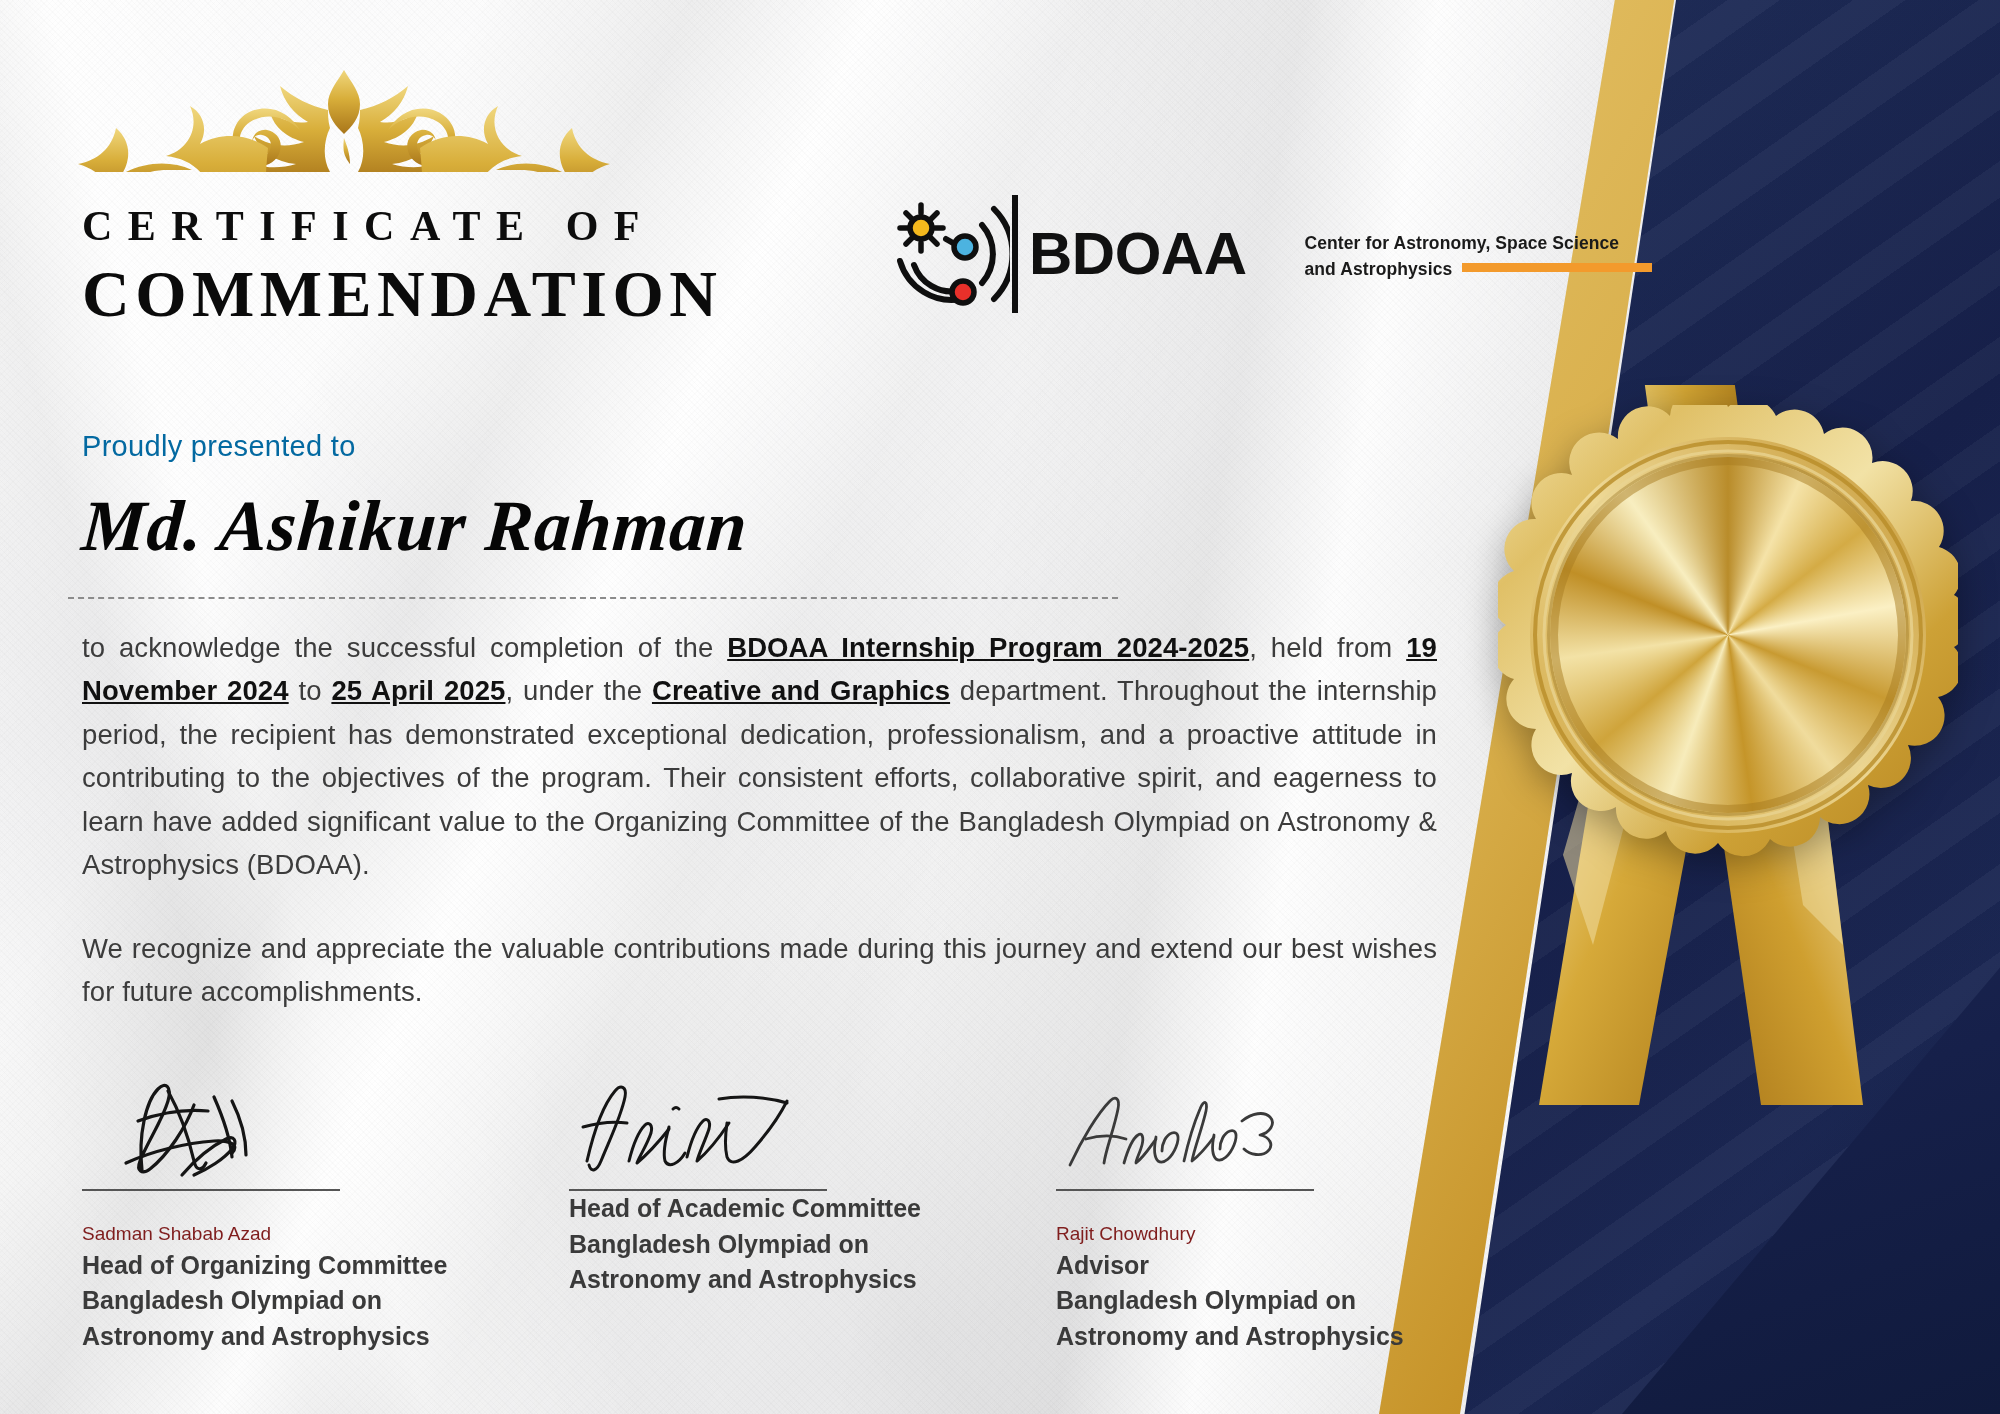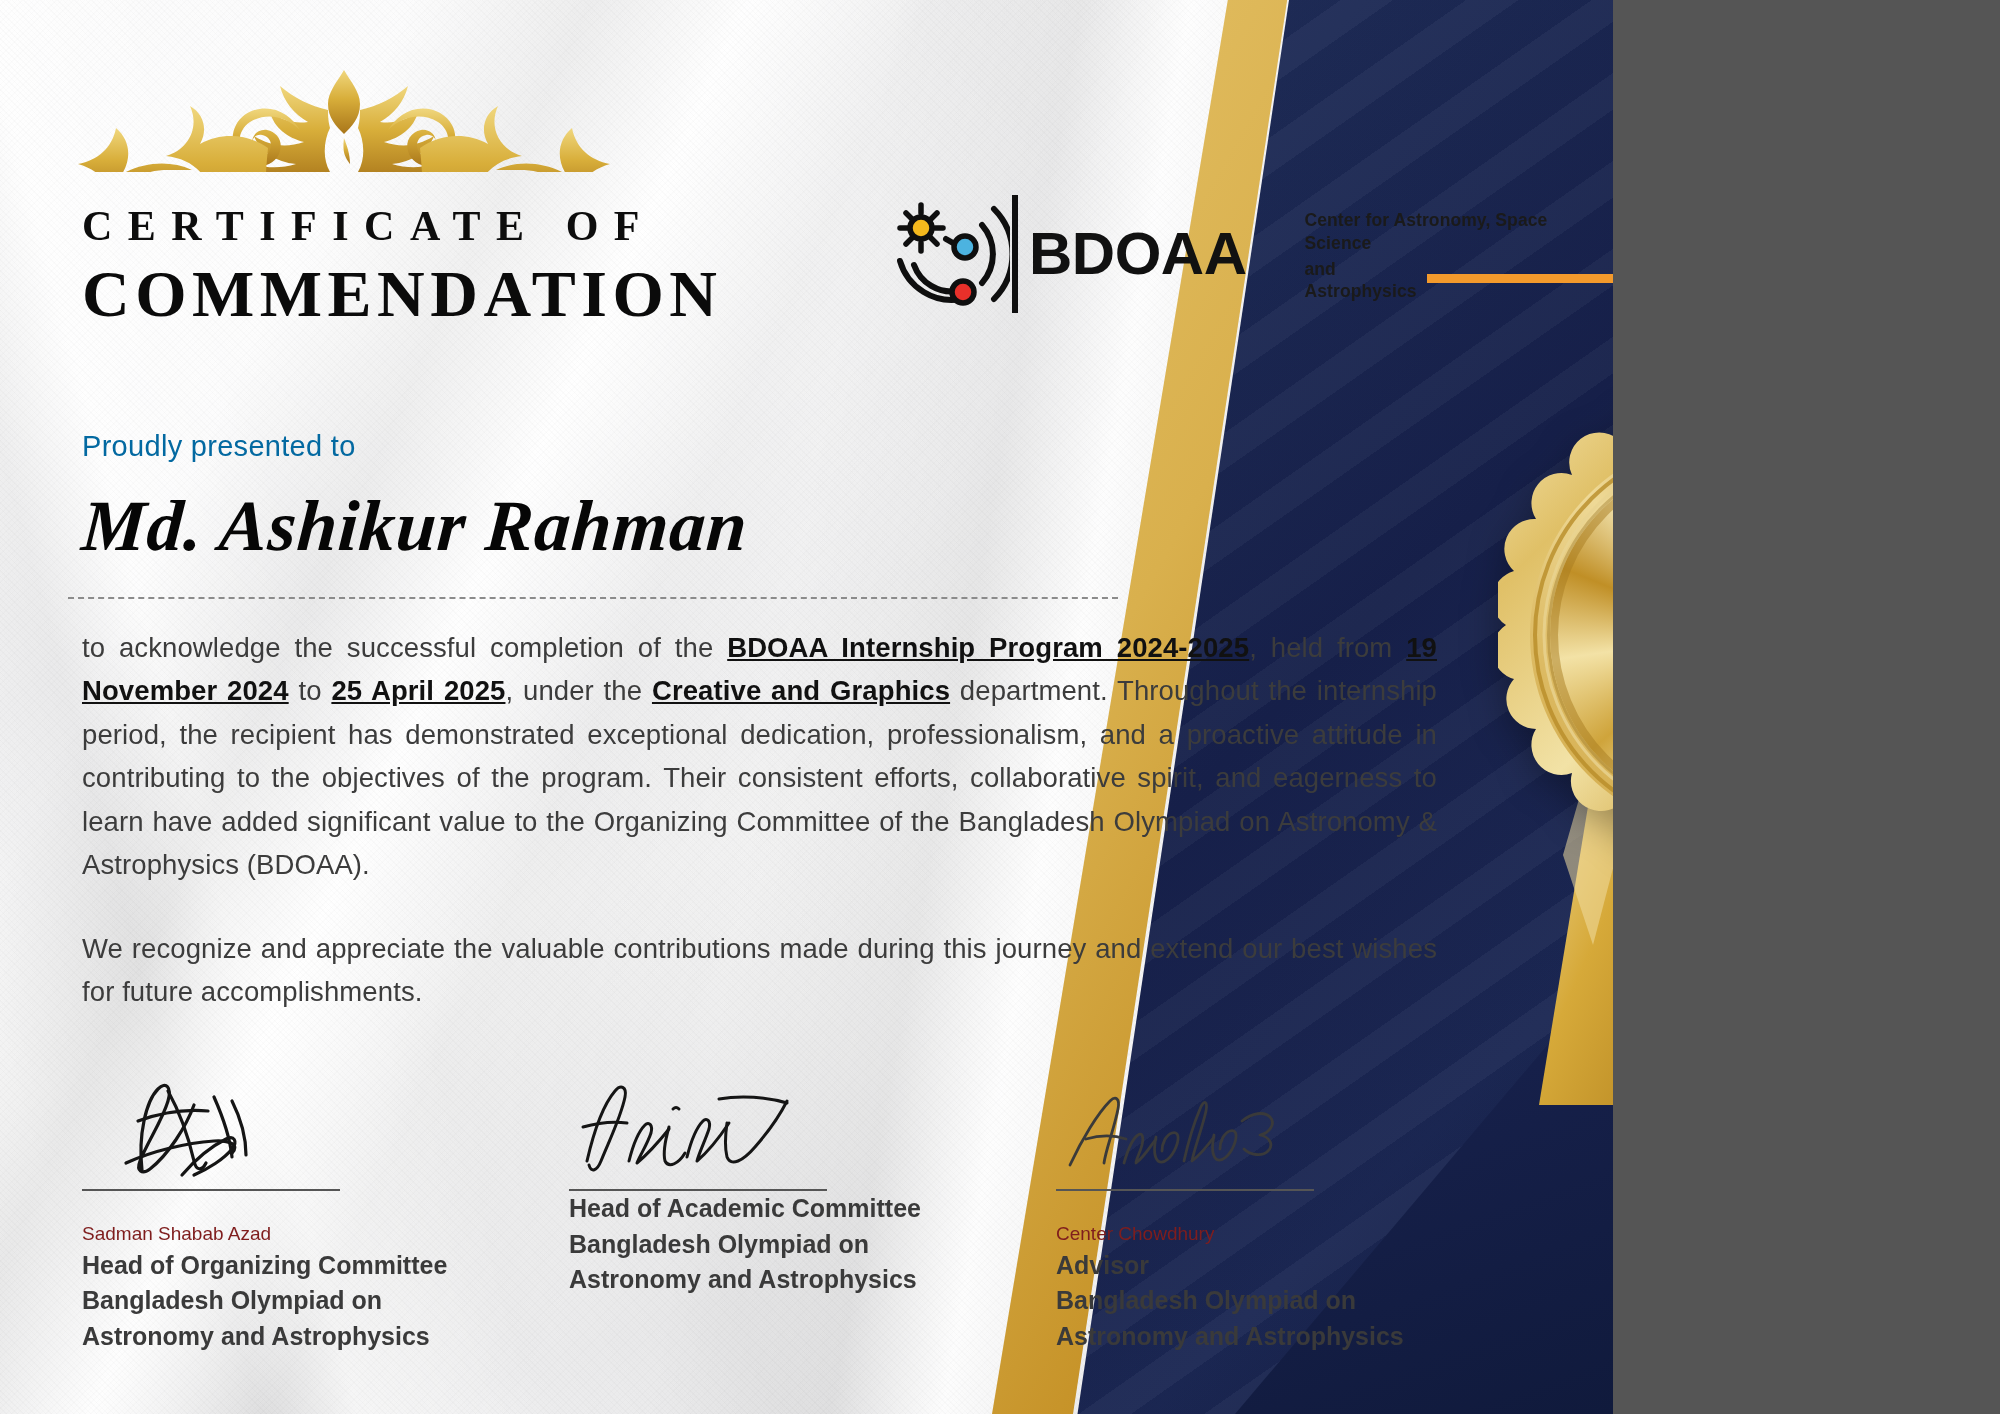--- a/index.html
+++ b/index.html
@@ -1,21 +1,21 @@
 <!DOCTYPE html>
 <html><head>
 <meta charset="utf-8">
 <style>
   * { margin:0; padding:0; box-sizing:border-box; }
   html,body{ background:#555; }
   body{ font-family:"Liberation Sans", sans-serif; }
 
   #cert{
     position:relative;
-    width:1613px; height:1414px;
+    width:2000px; height:1414px;
     overflow:hidden;
     background:#ffffff;
   }
 
   
   .fabric{
     position:absolute; inset:0;
     background:
       linear-gradient(115deg, rgba(0,0,0,0) 18%, rgba(0,0,0,.055) 26%, rgba(255,255,255,.9) 33%, rgba(0,0,0,.035) 41%, rgba(0,0,0,0) 52%),
       linear-gradient(100deg, rgba(0,0,0,0) 48%, rgba(0,0,0,.05) 58%, rgba(255,255,255,.85) 64%, rgba(0,0,0,.025) 72%, rgba(0,0,0,0) 84%),
@@ -378,21 +378,21 @@
             <path d="M30 74 C44 70 58 70 70 74"></path>
             <path d="M68 98 C72 84 76 74 82 70 C86 67 88 72 86 80 C84 88 80 94 80 98 C88 92 94 82 100 74"></path>
             <path d="M100 72 C98 82 98 92 102 96 C108 100 116 92 120 82 C124 72 122 66 116 68 C110 70 106 78 106 86"></path>
             <path d="M128 96 C132 78 138 58 144 44 C148 34 152 36 150 46 C146 64 138 84 136 96 C144 90 152 80 158 72"></path>
             <path d="M158 70 C156 80 156 90 160 94 C166 98 174 90 178 80 C182 70 180 64 174 66 C168 68 164 76 164 84"></path>
             <path d="M186 56 C196 48 208 46 214 52 C220 58 214 68 204 70 C214 72 218 80 212 86 C206 92 194 90 188 84"></path>
           </g>
         </svg>
       </div>
       <div class="sig-line"></div>
-      <div class="sig-name">Center Chowdhury</div>
+      <div class="sig-name">Rajit Chowdhury</div>
       <div class="sig-role">Advisor</div>
       <div class="sig-org1">Bangladesh Olympiad on</div>
       <div class="sig-org2">Astronomy and Astrophysics</div>
     </div>
 
   </div>
 
 </div>
 
 </body></html>

